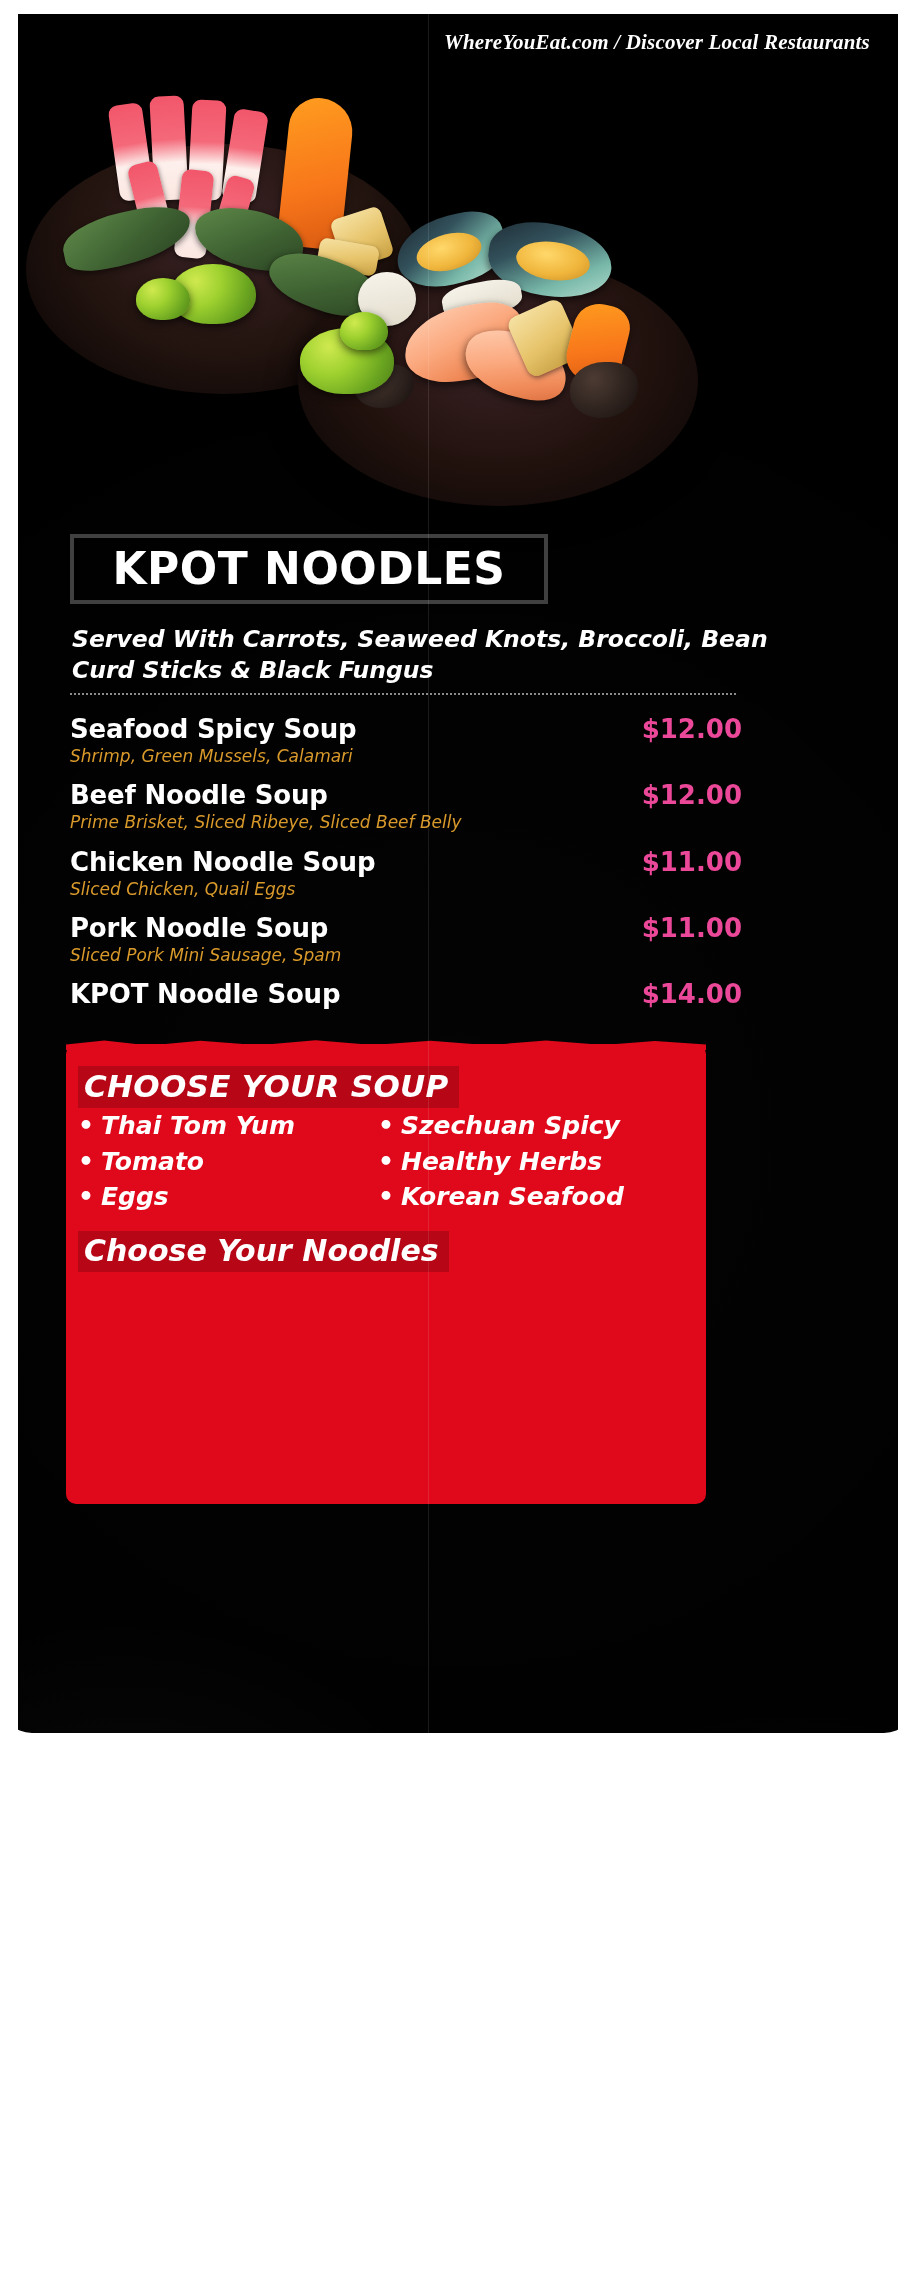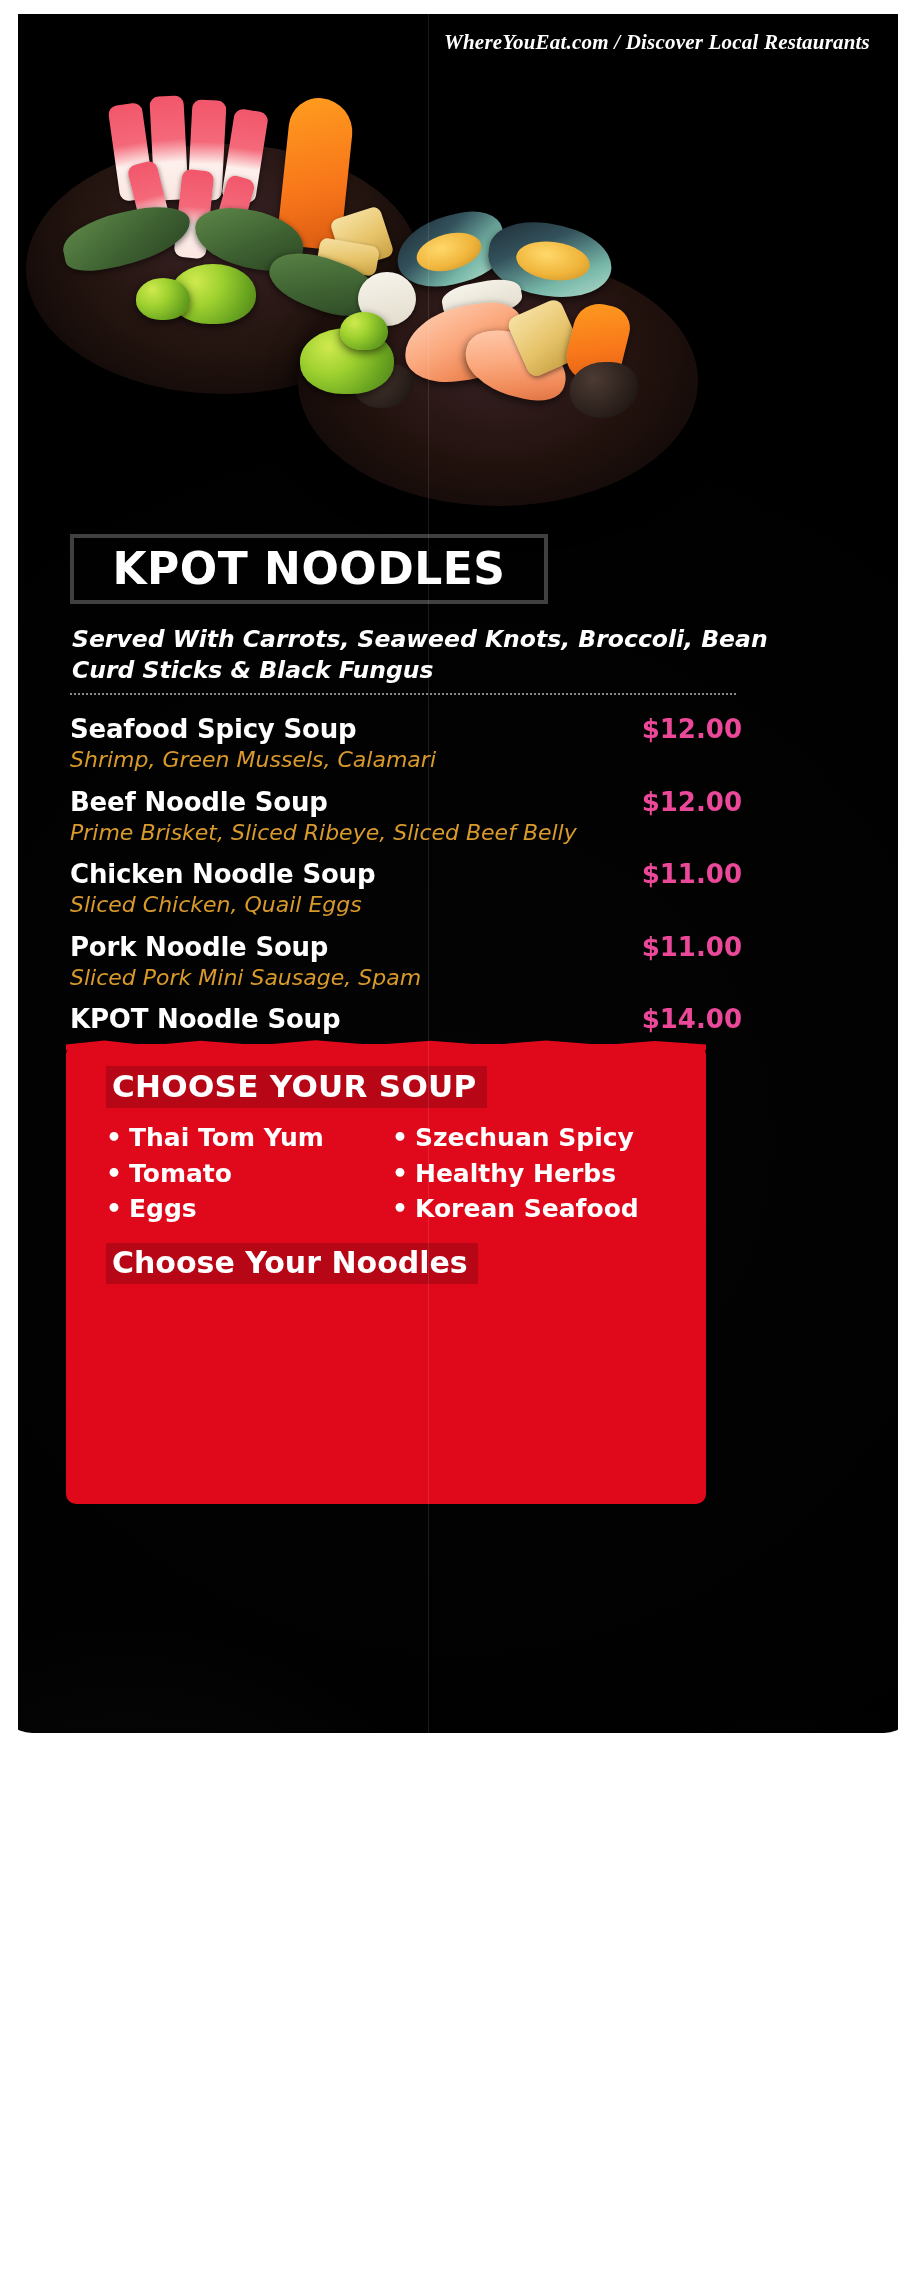--- a/index.html
+++ b/index.html
@@ -214,21 +214,21 @@
     font-family: "DejaVu Sans", sans-serif;
     font-weight: bold;
     font-size: 26px;
     white-space: nowrap;
   }
   .item-desc {
     margin-top: 2px;
     color: #d99a2b;
     font-family: "DejaVu Sans", sans-serif;
     font-style: italic;
-    font-size: 22px;
+    font-size: 17px;
     line-height: 1.25;
     max-width: 520px;
   }
 
   
   .red-panel {
     position: absolute;
     left: 48px;
     top: 1030px;
     width: 640px;
@@ -241,36 +241,37 @@
     
     content: "";
     position: absolute;
     left: 0; top: -6px;
     width: 100%; height: 12px;
     background: #e0091b;
     clip-path: polygon(0% 55%, 6% 20%, 13% 62%, 21% 22%, 30% 60%, 39% 18%, 48% 58%, 57% 22%, 66% 60%, 75% 20%, 84% 58%, 92% 24%, 100% 55%, 100% 100%, 0% 100%);
   }
   .panel-inner {
     position: relative;
-    padding: 22px 28px 0 40px;
+    padding: 22px 28px 0 12px;
     z-index: 2;
+    font-style: italic;
   }
   .panel-heading {
     display: inline-block;
     color: #ffffff;
     font-family: "DejaVu Sans", sans-serif;
     font-weight: bold;
     font-size: 31px;
     letter-spacing: 0.3px;
     background: rgba(0,0,0,0.18);
     padding: 2px 10px 4px 6px;
   }
   .soup-cols {
     display: flex;
-    margin-top: 12px;
+    margin-top: 0;
   }
   .soup-col { width: 50%; }
   .opt {
     color: #ffffff;
     font-family: "DejaVu Sans", sans-serif;
     font-weight: bold;
     font-size: 25px;
     line-height: 1.42;
   }
   .opt::before {

